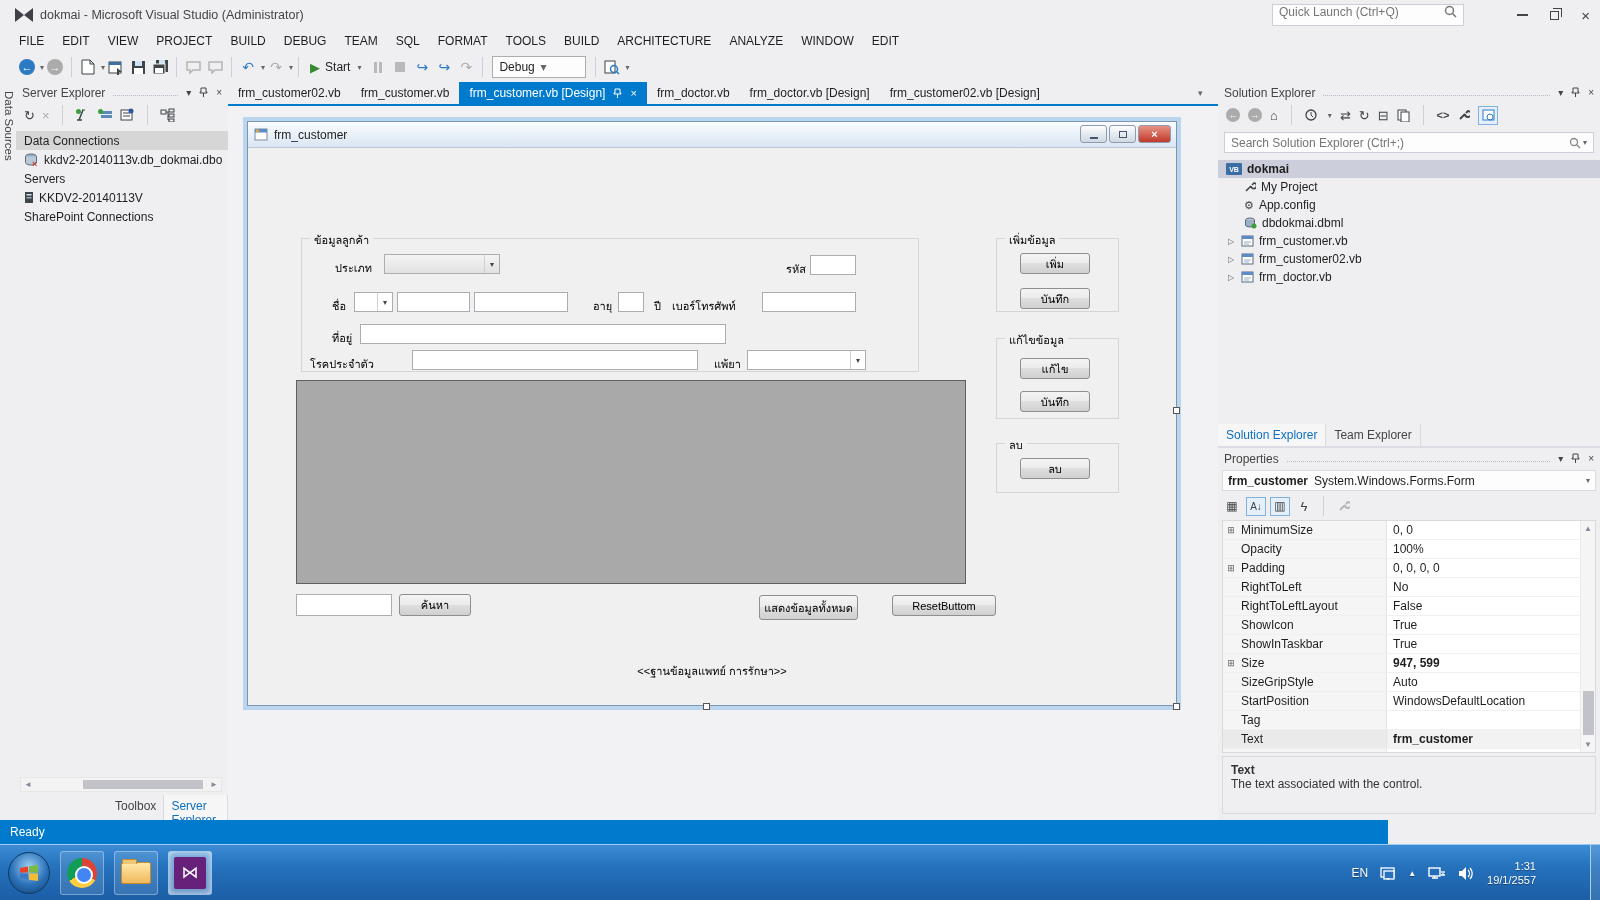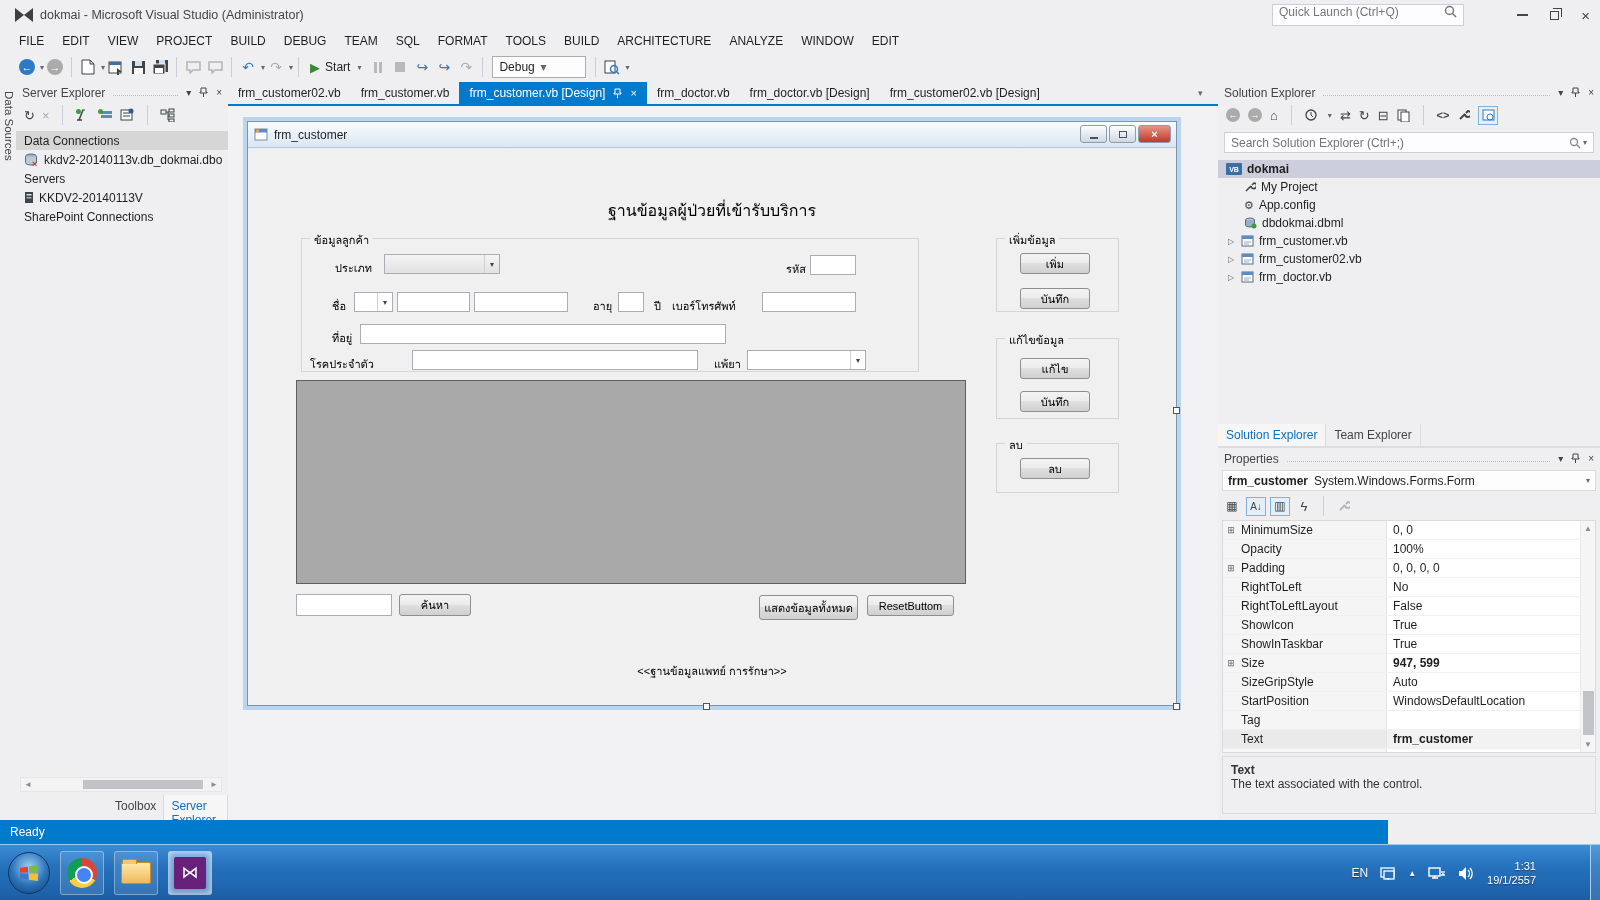--- a/index.html
+++ b/index.html
@@ -378,21 +378,20 @@
           <span class="fwb">
               <span class="mini"></span>
             </span>
           <span class="fwb">
               <span class="maxi"></span>
             </span>
           <span class="fwb close">×</span>
         </span>
       </div>
 
-      <div class="fw-heading">ฐานข้อมูลผู้ป่วยที่เข้ารับบริการ</div>
 
       <div class="gb" style="left:53px;top:116px;width:618px;height:134px">
         <span class="gb-legend">ข้อมูลลูกค้า</span>
         <span class="flabel" style="left:33px;top:20px">ประเภท</span>
         <div class="fcombo grad" style="left:82px;top:15px;width:116px;height:20px">
             <span class="arrow">▾</span>
           </div>
         <span class="flabel" style="left:484px;top:21px">รหัส</span>
         <div class="ftb" style="left:508px;top:16px;width:46px;height:20px"></div>
 
@@ -434,21 +433,21 @@
       <div class="gb" style="left:748px;top:321px;width:123px;height:50px">
         <span class="gb-legend">ลบ</span>
         <div class="wbtn" style="left:23px;top:14px;width:70px;height:21px">ลบ</div>
       </div>
 
       <div class="dgrid" style="left:48px;top:258px;width:670px;height:204px"></div>
 
       <div class="ftb" style="left:48px;top:472px;width:96px;height:22px"></div>
       <div class="wbtn" style="left:151px;top:472px;width:72px;height:22px">ค้นหา</div>
       <div class="wbtn" style="left:511px;top:473px;width:99px;height:25px">แสดงข้อมูลทั้งหมด</div>
-      <div class="wbtn" style="left:619px;top:473px;width:87px;height:21px">ResetButtom</div>
+      <div class="wbtn" style="left:644px;top:473px;width:104px;height:21px">ResetButtom</div>
 
       <div class="fw-footer">&lt;&lt;ฐานข้อมูลแพทย์   การรักษา&gt;&gt;</div>
     </div>
     <span class="handle" style="left:945px;top:301px"></span>
     <span class="handle" style="left:475px;top:597px"></span>
     <span class="handle" style="left:945px;top:597px"></span>
   </section>
 
   <aside class="rdock">
     <div class="pane-header">

